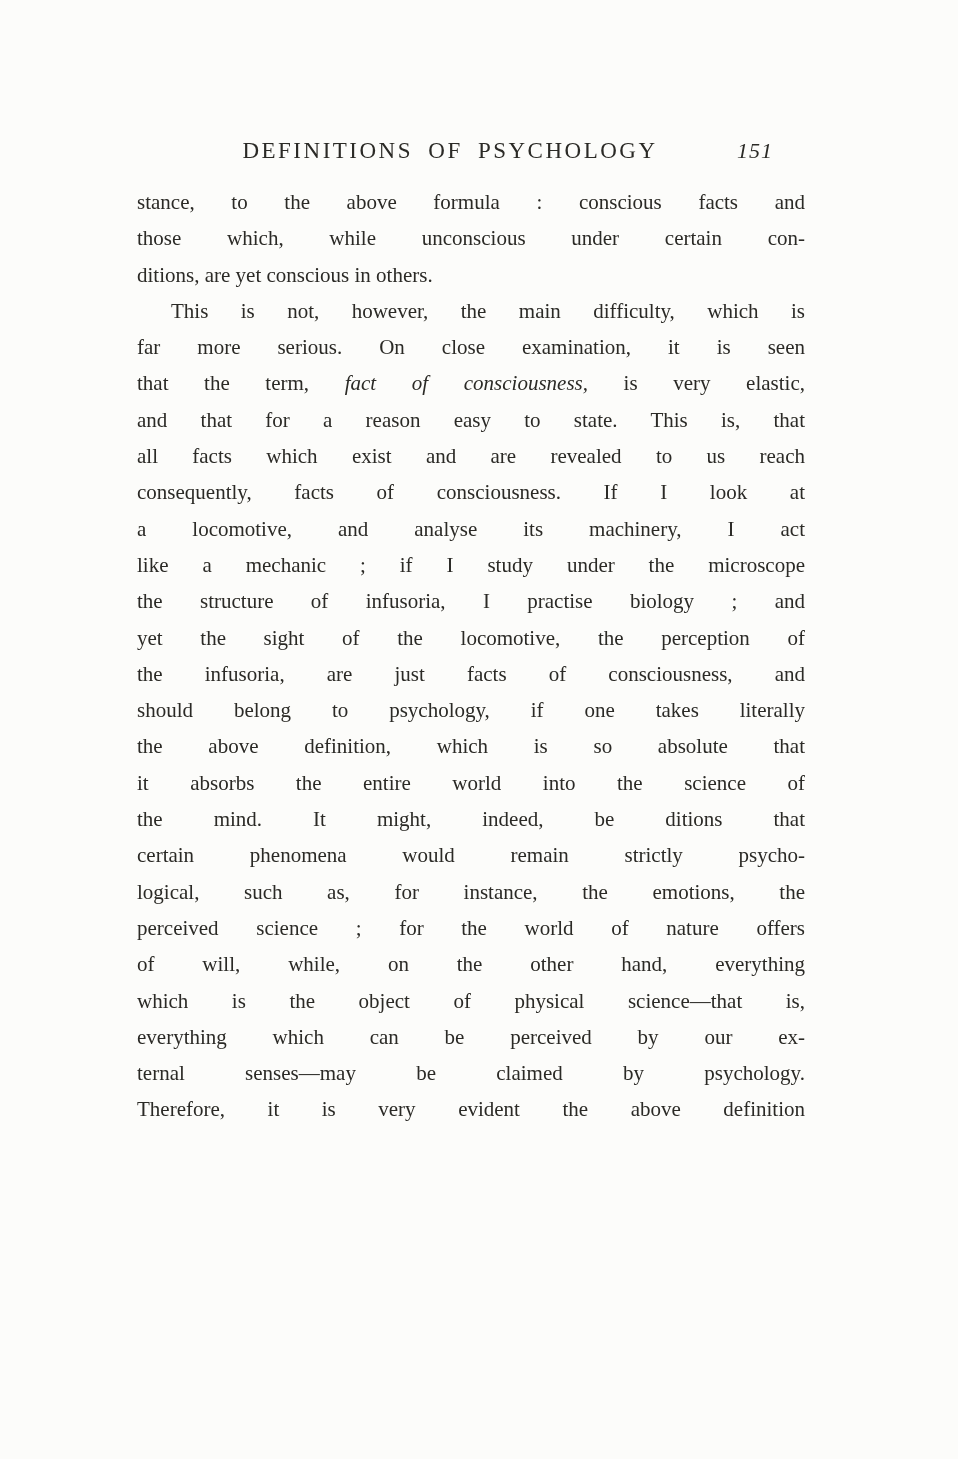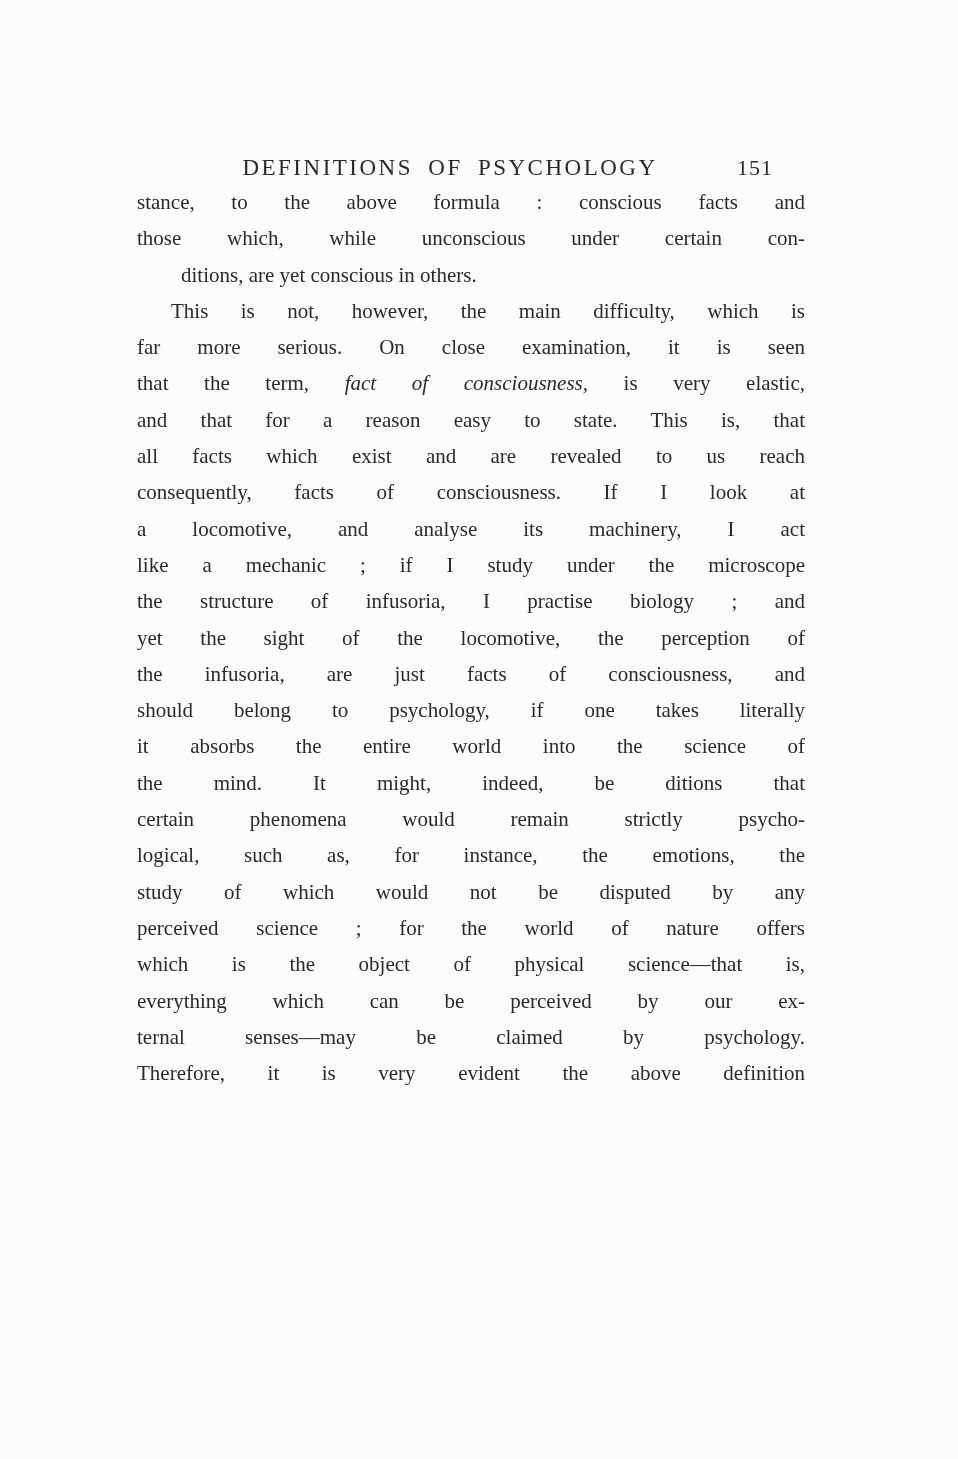--- a/index.html
+++ b/index.html
@@ -11,58 +11,58 @@
     position: relative;
     width: 958px;
     height: 1459px;
     background: #fcfcfa;
     overflow: hidden;
     font-family: "Liberation Serif", serif;
     color: #2b2a26;
   }
   .running-header {
     position: absolute;
-    top: 155px;
+    top: 138px;
     left: 137px;
     width: 668px;
     display: flex;
     align-items: baseline;
     font-size: 23px;
   }
   .running-title {
     flex: 1;
     text-align: center;
     letter-spacing: 2.5px;
     word-spacing: 7px;
     padding-left: 60px; 
   }
   .running-pagenum {
     width: 70px;
     text-align: right;
     padding-right: 32px;
     letter-spacing: 1px;
     font-size: 22px;
+    font-style: italic;
   }
   .text-block {
     position: absolute;
     top: 184px;
     left: 137px;
     width: 668px;
     font-size: 21px;
     line-height: 36.3px;
   }
   .para { margin: 0; }
   .line {
     text-align: justify;
     text-align-last: justify;
   }
   .line.no-just {
     text-align: justify;
     text-align-last: left;
-    margin-left: 44px;
   }
   .para.indent .line:first-child {
     text-indent: 34px;
   }
   .line i { }
 </style>
 </head>
 <body>
 
 <div class="page">
@@ -83,25 +83,26 @@
         <div class="line">that the term, <i>fact of consciousness,</i> is very elastic,</div>
         <div class="line">and that for a reason easy to state.  This is, that</div>
         <div class="line">all facts which exist and are revealed to us reach</div>
         <div class="line">consequently, facts of consciousness.  If I look at</div>
         <div class="line">a locomotive, and analyse its machinery, I act</div>
         <div class="line">like a mechanic ; if I study under the microscope</div>
         <div class="line">the structure of infusoria, I practise biology ; and</div>
         <div class="line">yet the sight of the locomotive, the perception of</div>
         <div class="line">the infusoria, are just facts of consciousness, and</div>
         <div class="line">should belong to psychology, if one takes literally</div>
+        <div class="line">the above definition, which is so absolute that</div>
         <div class="line">it absorbs the entire world into the science of</div>
         <div class="line">the mind.  It might, indeed, be ditions that</div>
         <div class="line">certain phenomena would remain strictly psycho-</div>
         <div class="line">logical, such as, for instance, the emotions, the</div>
-        <div class="line">study of which would not be disputed by any</div>
         <div class="line">perceived science ; for the world of nature offers</div>
+        <div class="line">of will, while, on the other hand, everything</div>
         <div class="line">which is the object of physical science—that is,</div>
         <div class="line">everything which can be perceived by our ex-</div>
         <div class="line">ternal senses—may be claimed by psychology.</div>
         <div class="line">Therefore, it is very evident the above definition</div>
       </div>
     </div>
 </div>
 
 </body></html>

